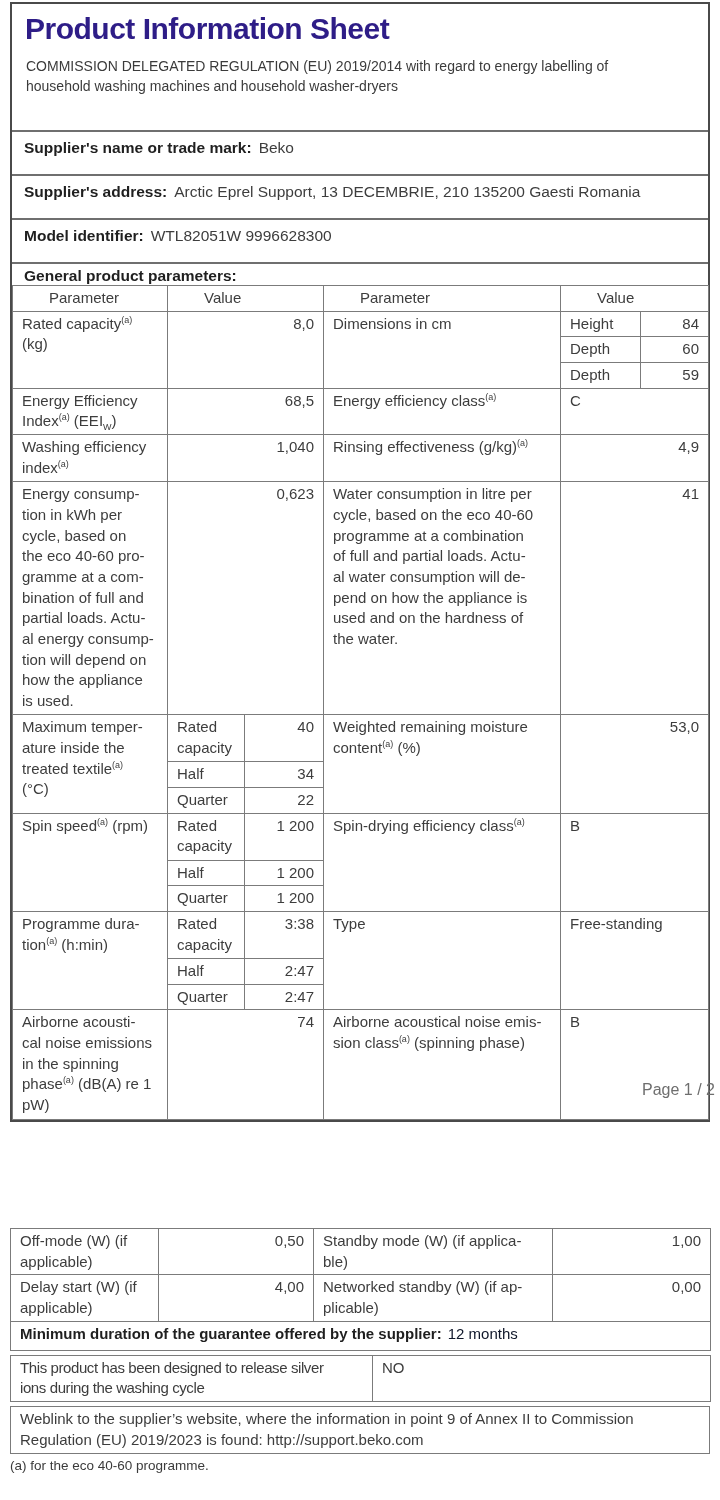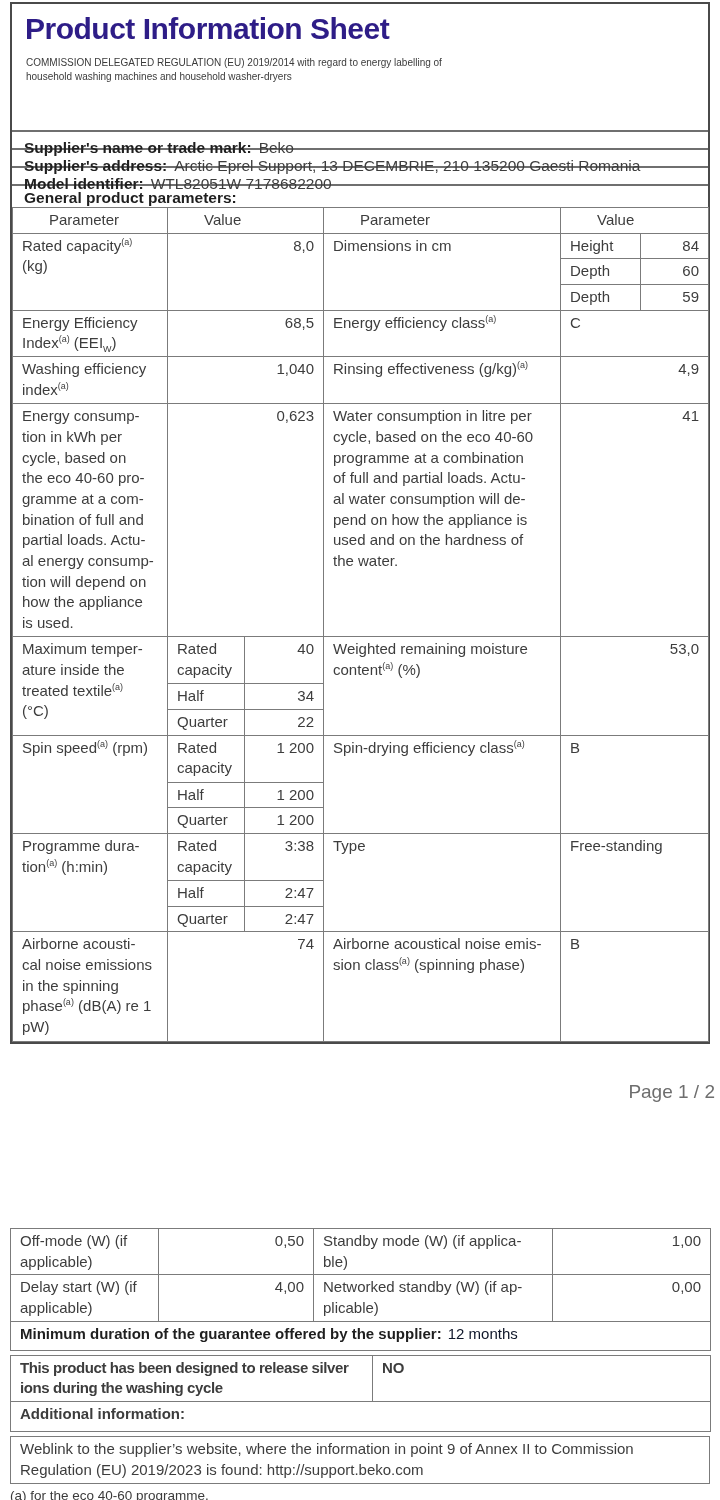--- a/index.html
+++ b/index.html
@@ -11,25 +11,25 @@
   .sheet1{
     position:absolute;left:10px;top:2px;width:700px;box-sizing:border-box;
     border:2px solid #4a4a4a;background:#fff;
   }
   .header-block{padding:6px 13px 0 13px;height:126px;box-sizing:border-box;}
   h1.title{
     margin:2px 0 0 0;font-size:30px;line-height:1.15;font-weight:bold;
     color:#2e1d87;letter-spacing:-0.5px;
   }
   .regulation{
-    margin:9px 1px 0 1px;font-size:10px;line-height:1.48;color:#3b3b3b;
+    margin:9px 1px 0 1px;font-size:14px;line-height:1.48;color:#3b3b3b;
     white-space:pre-line;
   }
   .info-row{
-    border-top:2px solid #6f6f6f;padding:7px 12px 0 12px;height:18px;
+    border-top:2px solid #6f6f6f;padding:7px 12px 0 12px;height:44px;
     box-sizing:border-box;font-size:15.5px;
   }
   .info-row .lbl, .lbl{font-weight:bold;color:#1f1f1f;}
   .info-row .val-text{margin-left:7px;color:#3d3d3d;}
   .general-row{
     border-top:2px solid #6f6f6f;padding:3px 12px 0 12px;height:23px;
     box-sizing:border-box;font-size:15.5px;
   }
   table.ptable{
     border-collapse:collapse;table-layout:fixed;width:100%;
@@ -40,25 +40,25 @@
     white-space:pre-line;overflow:hidden;box-sizing:border-box;
   }
   table.ptable th{font-weight:normal;text-align:left;padding-left:36px;}
   td.num{text-align:right;}
   sup{font-size:9px;line-height:0;vertical-align:super;}
   sub{font-size:9px;line-height:0;vertical-align:sub;}
   tr.r24{height:24px}tr.r25{height:25px}tr.r46{height:46px}tr.r47{height:47px}
   tr.r233{height:233px}tr.r110{height:110px}
   tr.r45{height:45px}tr.r29{height:29px}tr.r44{height:44px}tr.r30{height:30px}
   .page-indicator{
-    position:absolute;top:1081px;right:5px;font-size:19px;color:#6e6e6e;
+    position:absolute;top:1081px;right:5px;font-size:16px;color:#6e6e6e;
   }
   .sheet2{position:absolute;left:10px;top:1228px;width:700px;}
   .sheet2 table.ptable{margin-bottom:4px;}
-  .bold-cell{font-weight:bold;color:#1f1f1f;}
+  .bold-cell{font-weight:normal;color:#1f1f1f;}
   .silver-label{font-size:14.5px;letter-spacing:-0.4px;}
   .guar-val{font-weight:normal;color:#0f172a;margin-left:6px;}
   .footnote{margin-top:4px;font-size:13.5px;color:#3b3b3b;}
 </style>
 </head>
 <body>
 
 <div class="sheet1">
   <div class="header-block">
     <h1 class="title">Product Information Sheet</h1>
@@ -66,21 +66,21 @@
 household washing machines and household washer-dryers</p>
   </div>
 
   <div class="info-row">
     <span class="lbl">Supplier's name or trade mark:</span><span class="val-text">Beko</span>
   </div>
   <div class="info-row">
     <span class="lbl">Supplier's address:</span><span class="val-text">Arctic Eprel Support, 13 DECEMBRIE, 210 135200 Gaesti Romania</span>
   </div>
   <div class="info-row">
-    <span class="lbl">Model identifier:</span><span class="val-text">WTL82051W 7178682200</span>
+    <span class="lbl">Model identifier:</span><span class="val-text">WTL82051W 9996628300</span>
   </div>
   <div class="general-row">
     <span class="lbl">General product parameters:</span>
   </div>
 
   <table class="ptable">
     <colgroup>
       <col style="width:155px">
         <col style="width:77px">
         <col style="width:79px">
@@ -223,23 +223,20 @@
   <table class="ptable">
     <colgroup>
       <col style="width:362px">
         <col style="width:338px">
     </colgroup>
     <tbody>
       <tr class="r45">
         <td class="bold-cell silver-label">This product has been designed to release silver<br>ions during the washing cycle</td>
         <td class="bold-cell">NO</td>
       </tr>
-      <tr class="r30">
-        <td colspan="2" class="bold-cell">Additional information:</td>
-      </tr>
     </tbody>
   </table>
 
   <table class="ptable">
     <tbody>
       <tr class="r44">
         <td>Weblink to the supplier’s website, where the information in point 9 of Annex II to Commission<br>Regulation (EU) 2019/2023 is found:  http://support.beko.com</td>
       </tr>
     </tbody>
   </table>

